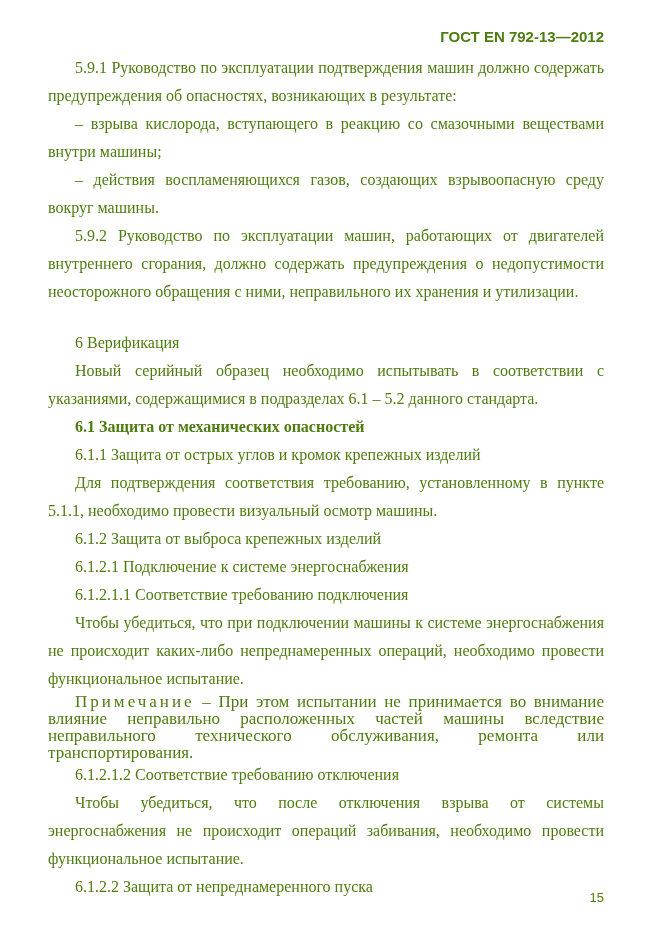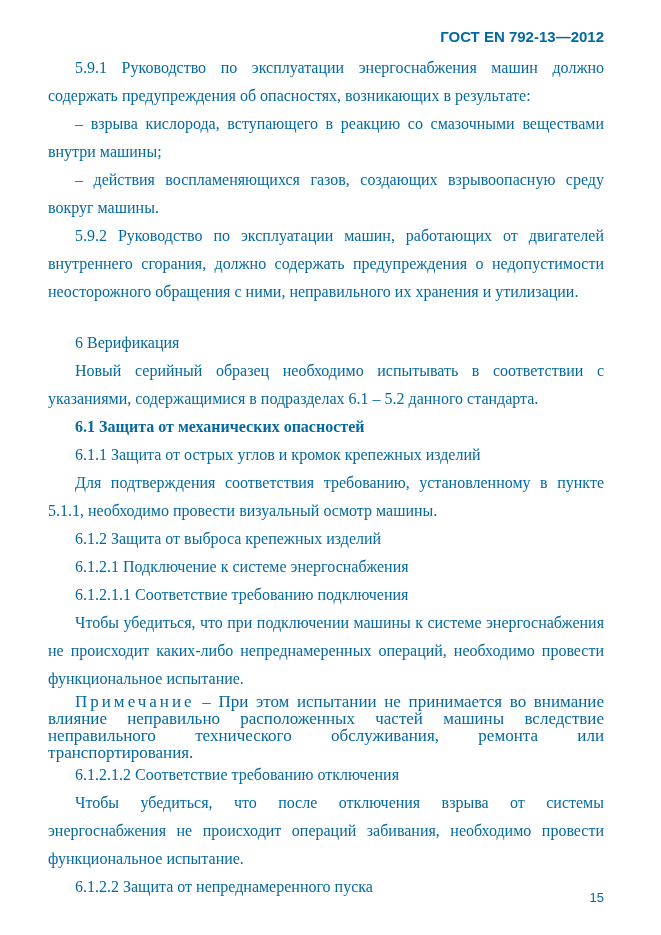--- a/index.html
+++ b/index.html
@@ -6,21 +6,21 @@
     margin: 0;
     padding: 0;
     background: #ffffff;
   }
   .page {
     position: relative;
     width: 661px;
     height: 935px;
     box-sizing: border-box;
     background: #ffffff;
-    color: #0369a1;
+    color: #4d7c0f;
     padding: 29px 57px 0 48px;
     overflow: hidden;
     font-family: "Liberation Serif", serif;
   }
   .page-header {
     text-align: right;
     font-family: "Liberation Sans", sans-serif;
     font-weight: bold;
     font-size: 15px;
     line-height: 16px;
@@ -58,21 +58,21 @@
   }
 </style>
 </head>
 <body>
 
 <div class="page">
   <div class="page-header">
     <span>ГОСТ EN 792-13—2012</span>
   </div>
   <div class="doc-body" id="doc-body">
-      <p class="body">5.9.1 Руководство по эксплуатации энергоснабжения машин должно содержать предупреждения об опасностях, возникающих в результате:</p>
+      <p class="body">5.9.1 Руководство по эксплуатации подтверждения машин должно содержать предупреждения об опасностях, возникающих в результате:</p>
       <p class="body">– взрыва кислорода, вступающего в реакцию со смазочными веществами внутри машины;</p>
       <p class="body">– действия воспламеняющихся газов, создающих взрывоопасную среду вокруг машины.</p>
       <p class="body">5.9.2 Руководство по эксплуатации машин, работающих от двигателей внутреннего сгорания, должно содержать предупреждения о недопустимости неосторожного обращения с ними, неправильного их хранения и утилизации.</p>
       <p class="h1">6 Верификация</p>
       <p class="body">Новый серийный образец необходимо испытывать в соответствии с указаниями, содержащимися в подразделах 6.1 – 5.2 данного стандарта.</p>
       <p class="h2">6.1 Защита от механических опасностей</p>
       <p class="body">6.1.1 Защита от острых углов и кромок крепежных изделий</p>
       <p class="body">Для подтверждения соответствия требованию, установленному в пункте 5.1.1, необходимо провести визуальный осмотр машины.</p>
       <p class="body">6.1.2 Защита от выброса крепежных изделий</p>
       <p class="body">6.1.2.1 Подключение к системе энергоснабжения</p>

